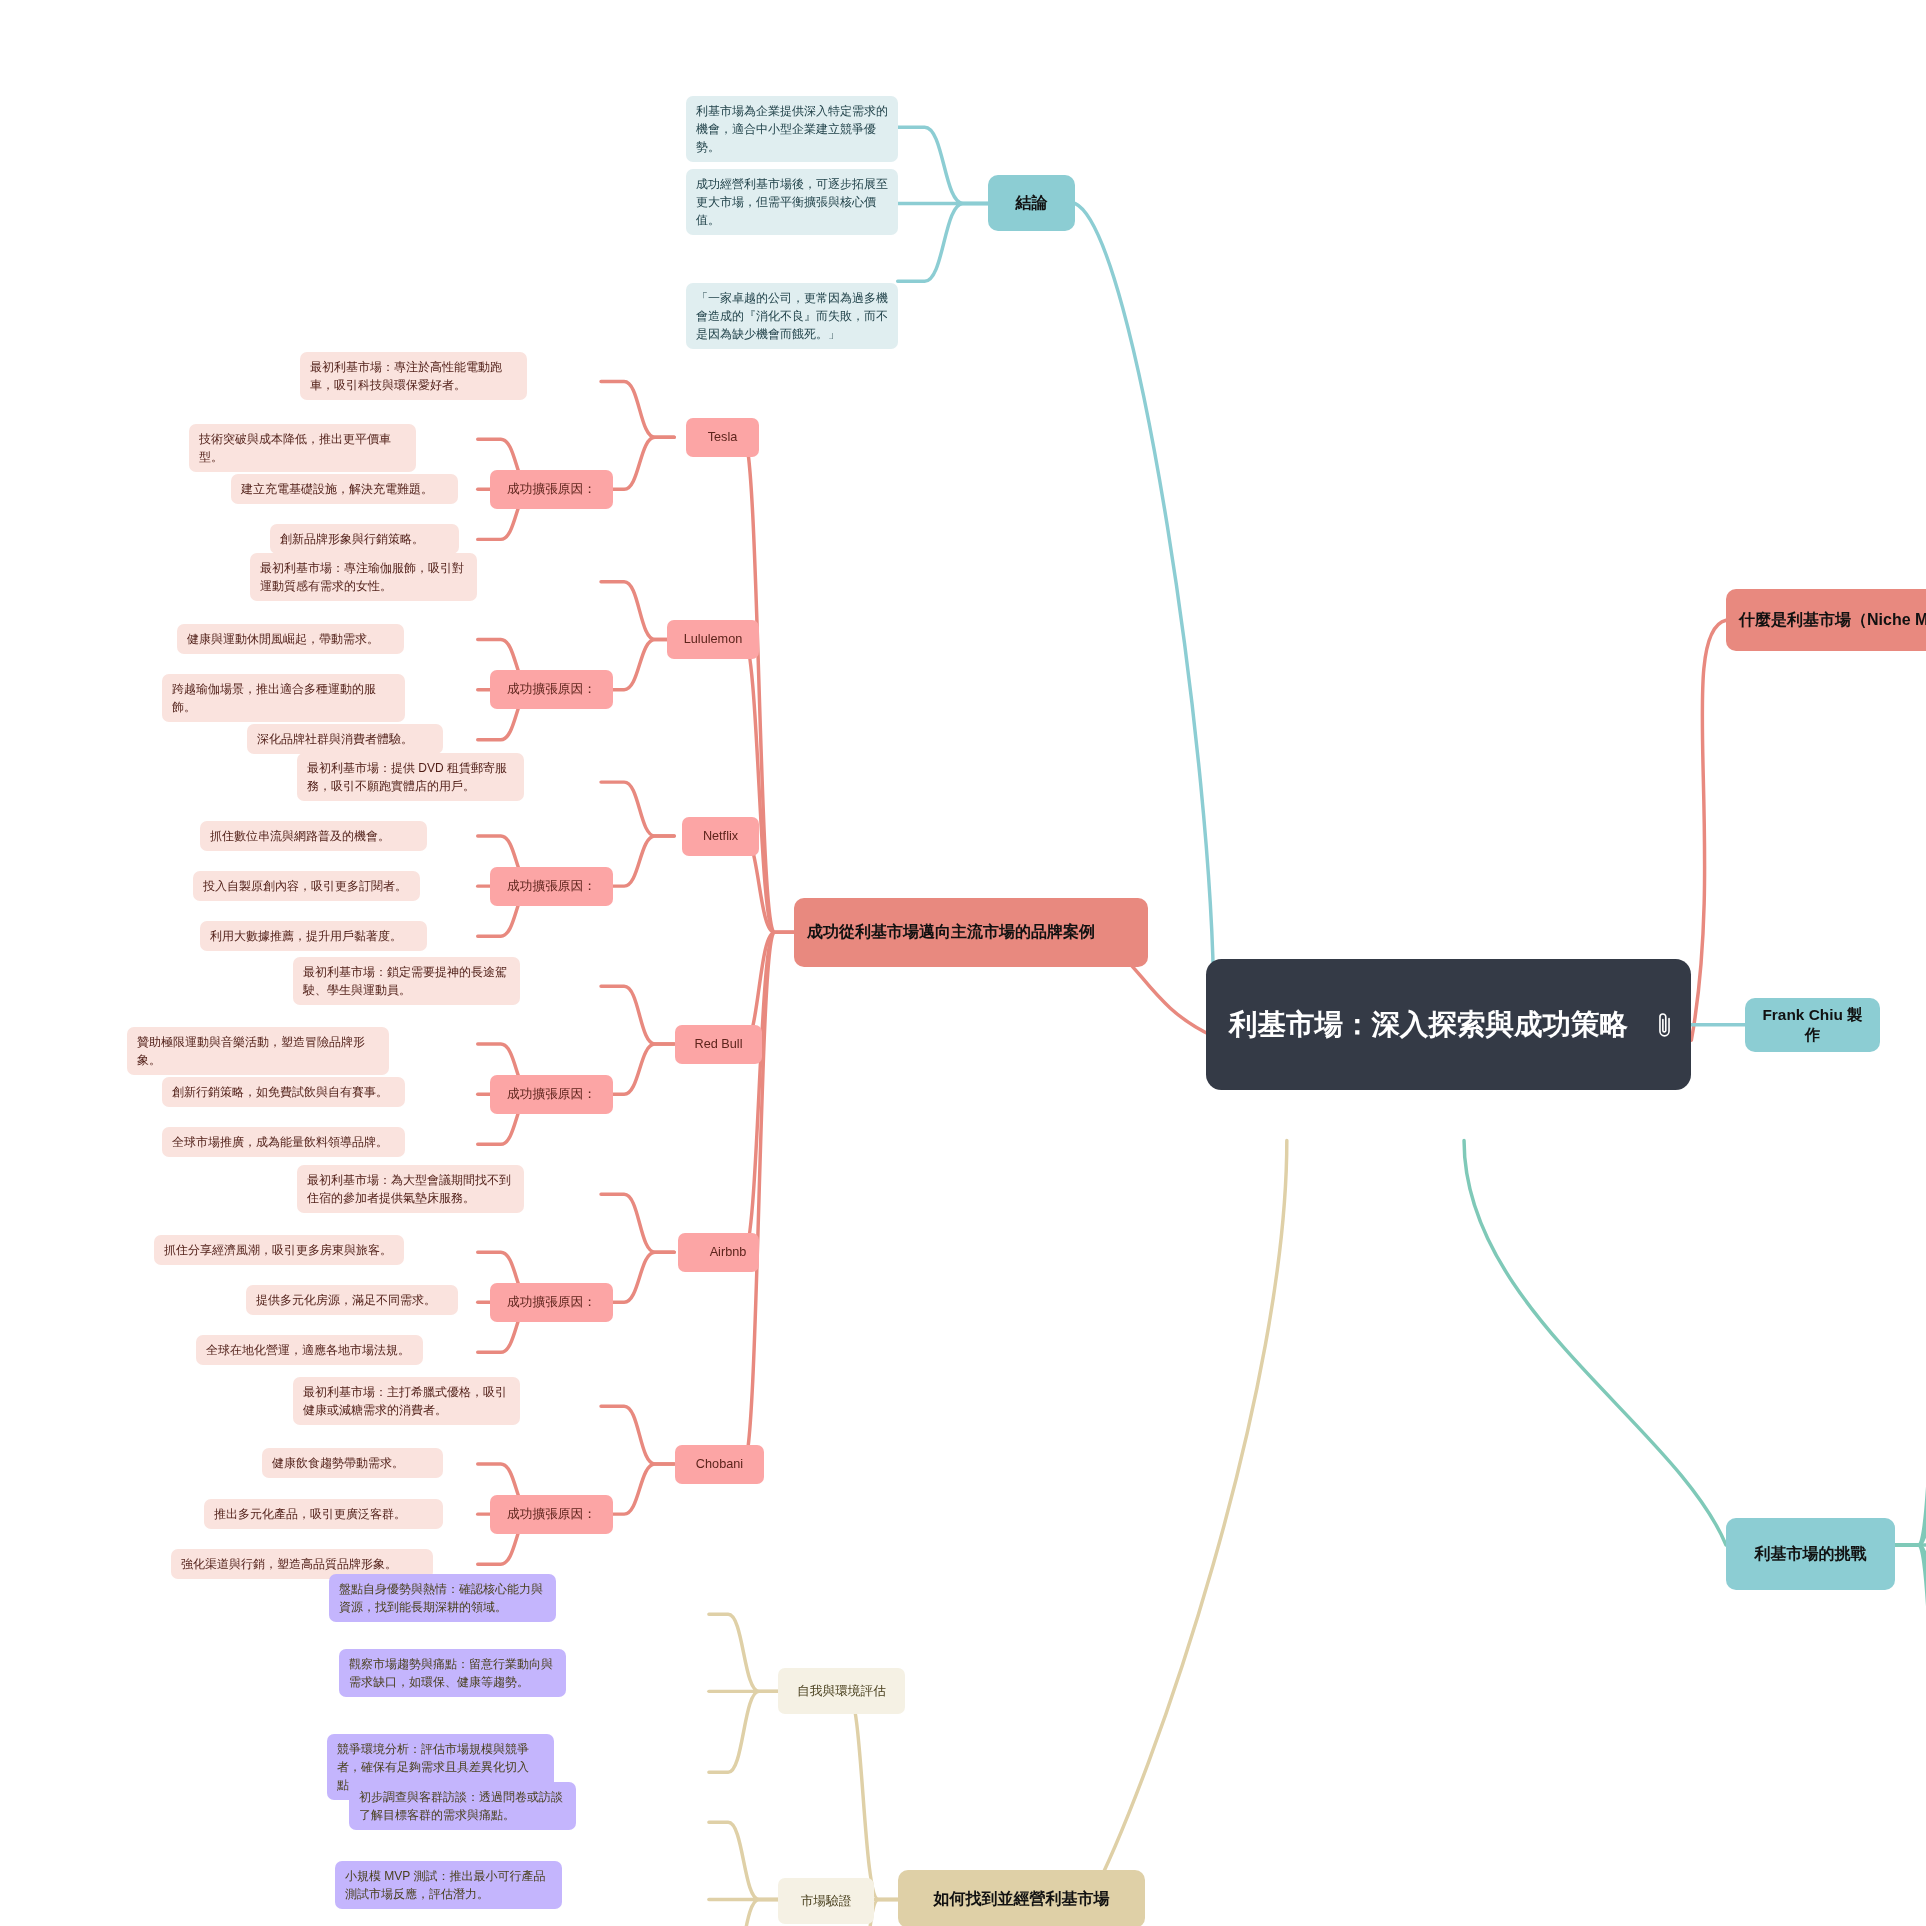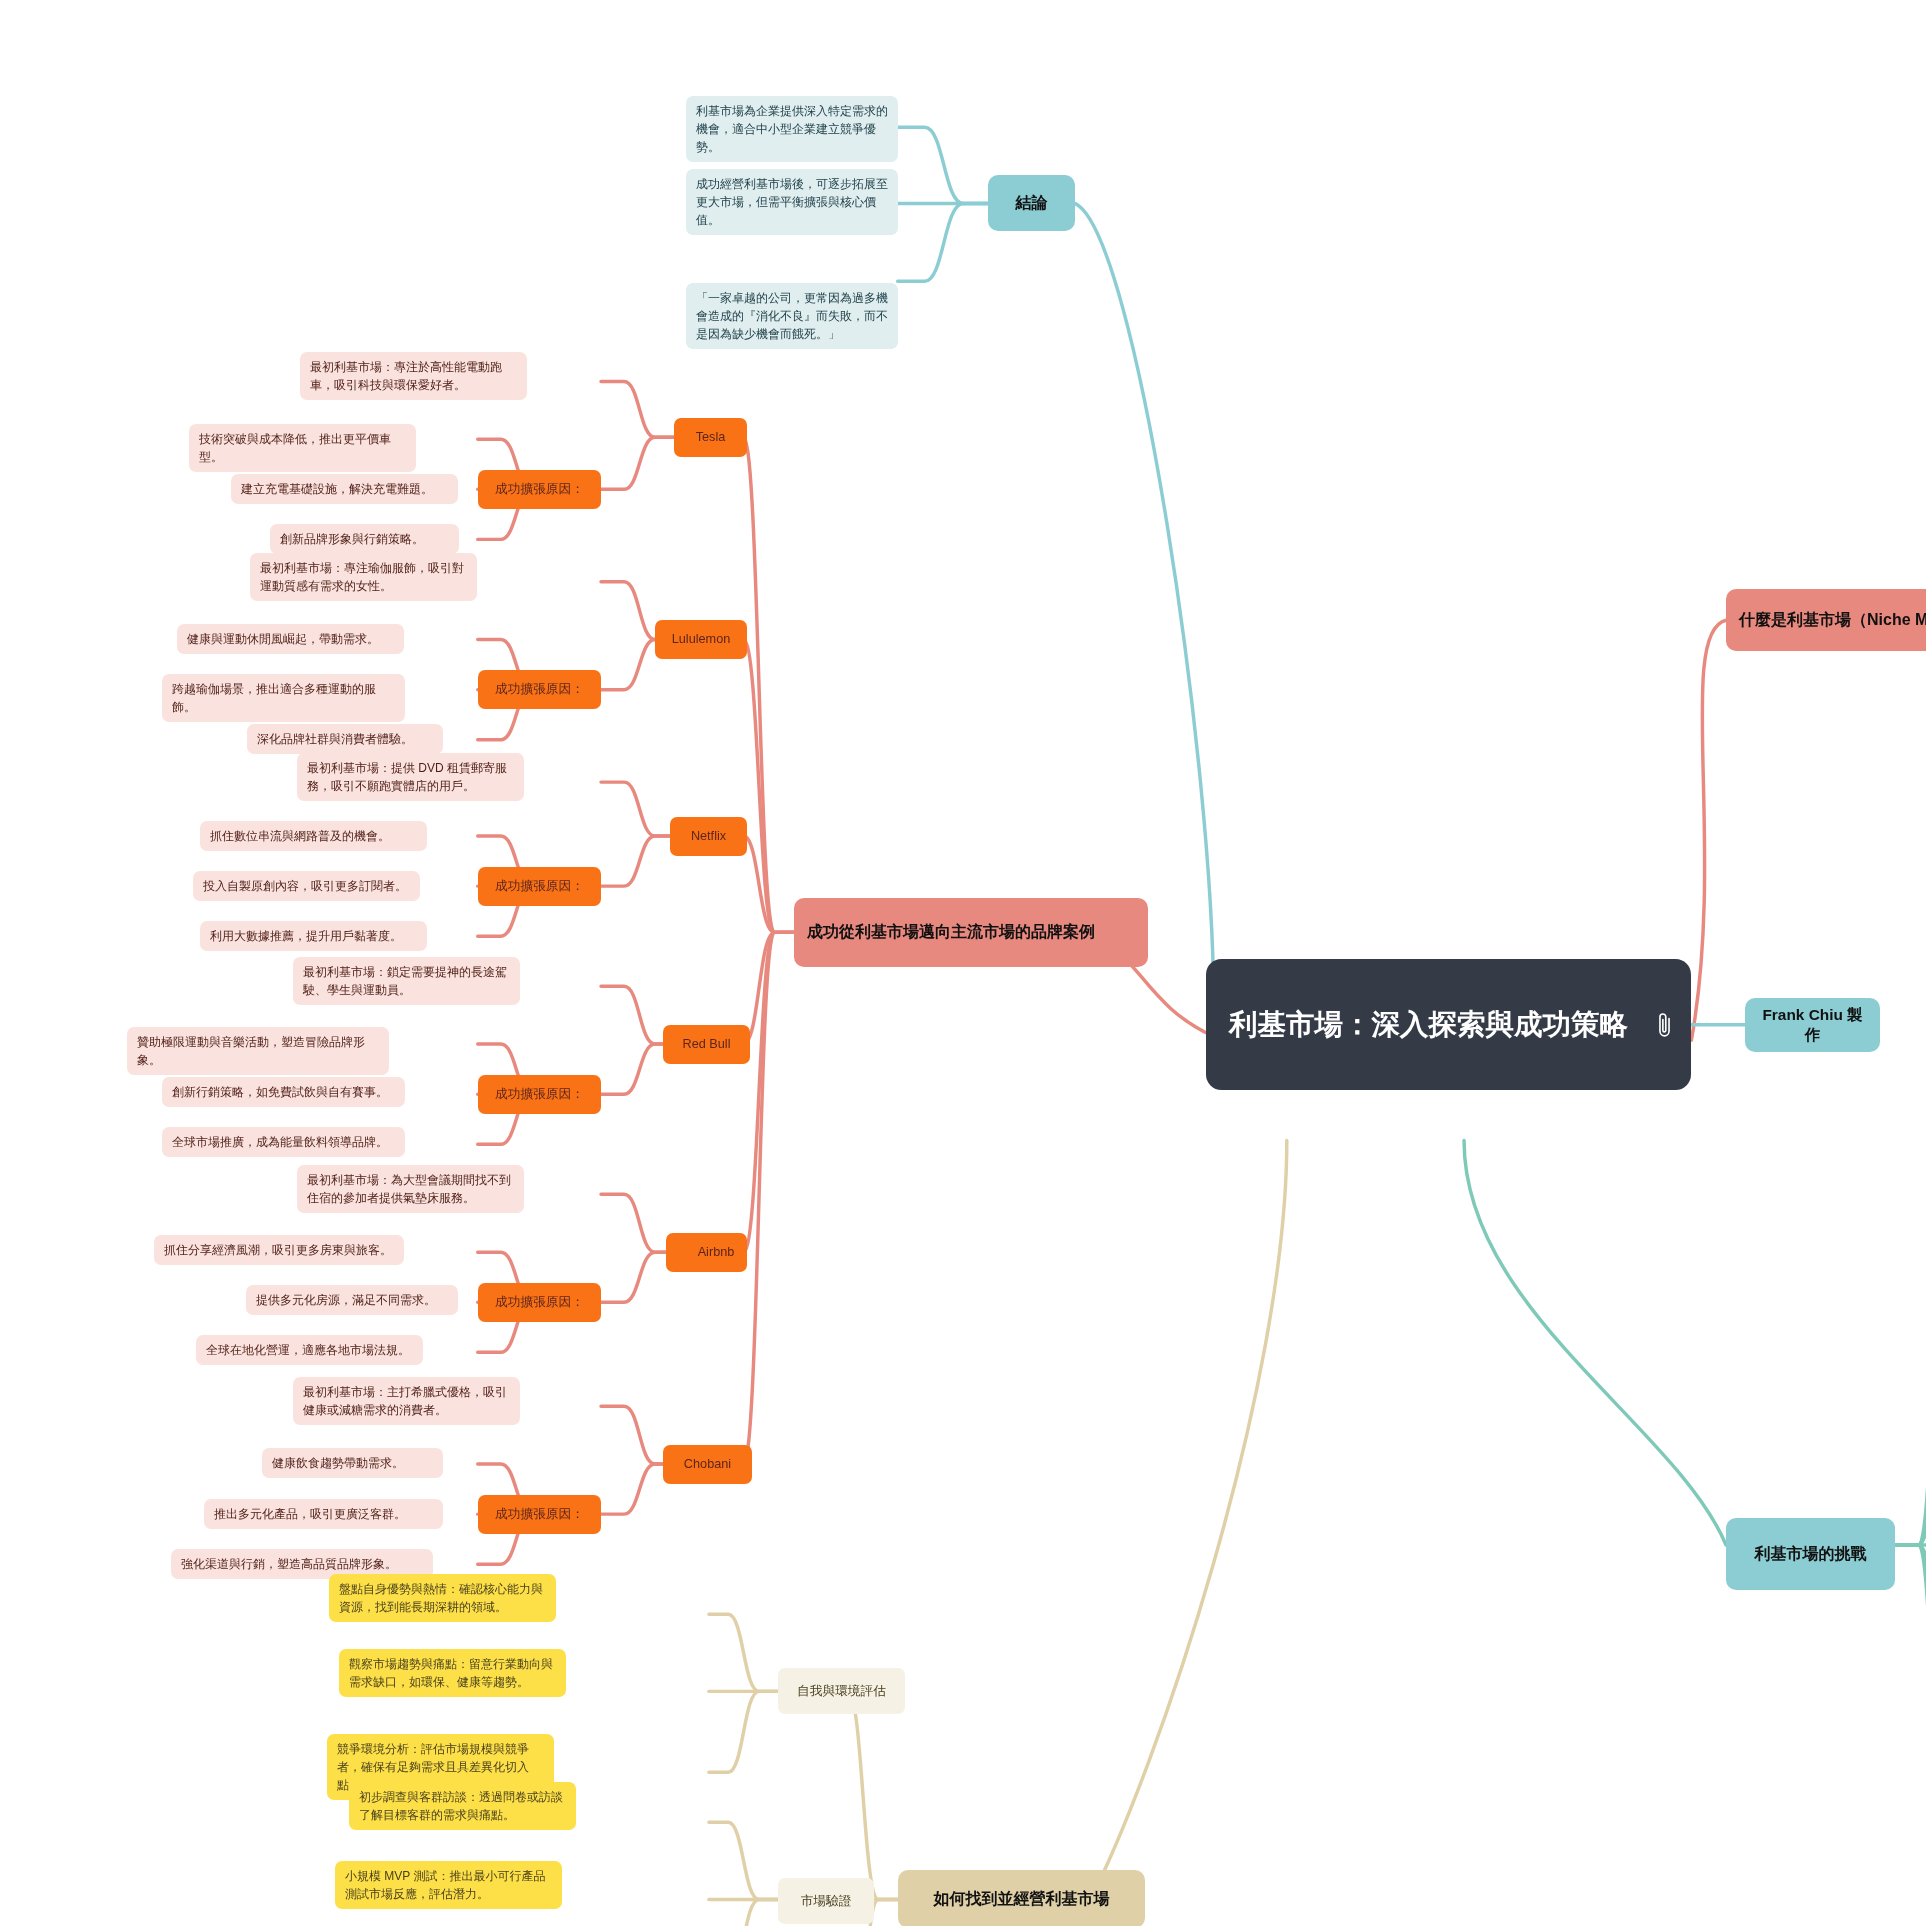--- a/index.html
+++ b/index.html
@@ -18,27 +18,27 @@
     width:23px;height:29px;}
 
   
   .l1{border-radius:10px;padding:8.5px 13px;font-size:16px;line-height:1.3;color:#111;font-weight:600;}
   .l1.red{background:#e8897f;}
   .l1.teal{background:#8ccdd3;}
   .l1.sand{background:#dfd0a7;}
 
   
   .l2{border-radius:7px;padding:5.4px 10px;font-size:12.7px;line-height:1.3;font-weight:500;}
-  .l2.red{background:#f97316;color:#5d241c;}
+  .l2.red{background:#fca5a5;color:#5d241c;margin-left:12px;}
   .l2.sand{background:#f5f1e4;color:#4a411f;}
 
   
   .leaf{border-radius:7px;padding:6.2px 10px;font-size:12px;line-height:1.5;}
   .leaf.red{background:#fae3de;color:#4f1d16;}
-  .leaf.sand{background:#fde047;color:#4a411f;}
+  .leaf.sand{background:#c4b5fd;color:#4a411f;}
   .leaf.tealdark{background:#e0eef0;color:#1b3d45;}
 </style>
 </head>
 <body>
 
 <div id="canvas">
 
   <svg id="links" viewBox="0 0 7117 6058">
     <g fill="none" stroke-width="9" stroke-linecap="round">
 

